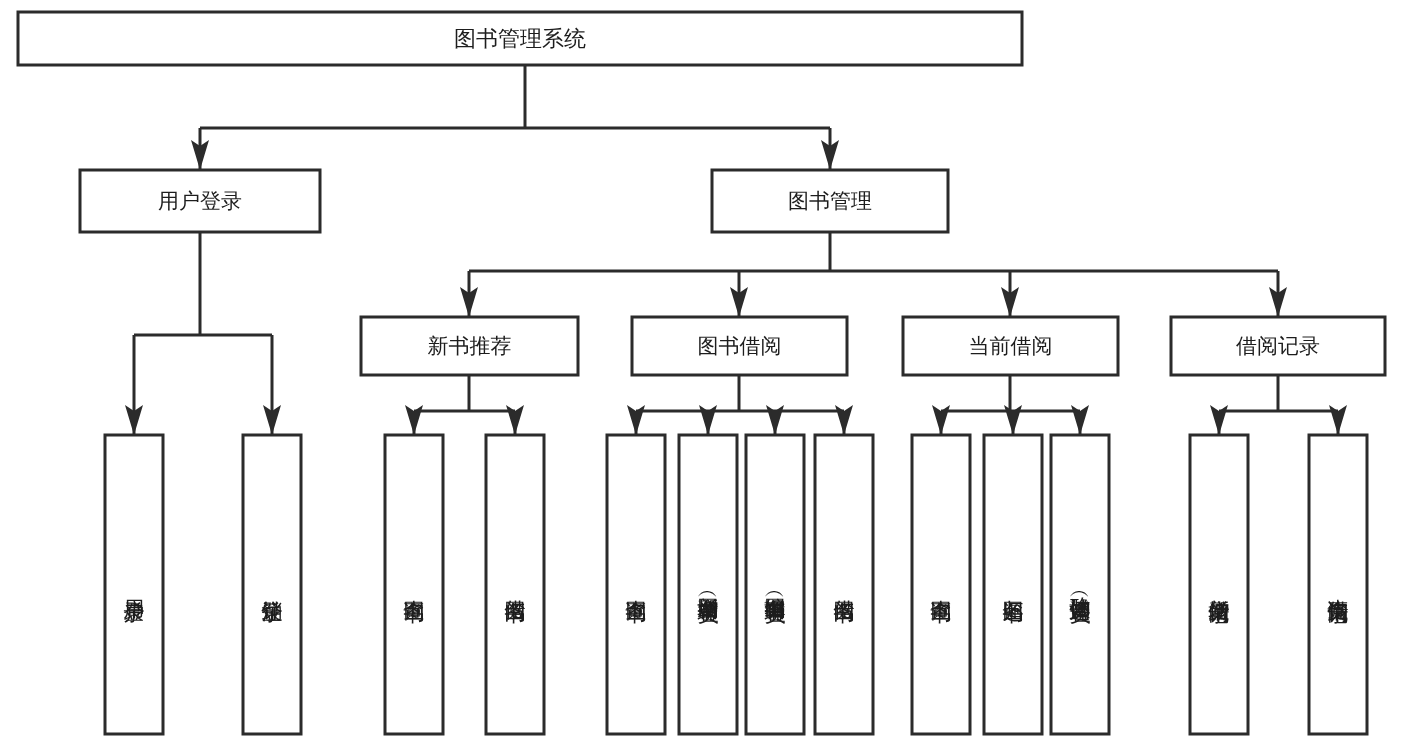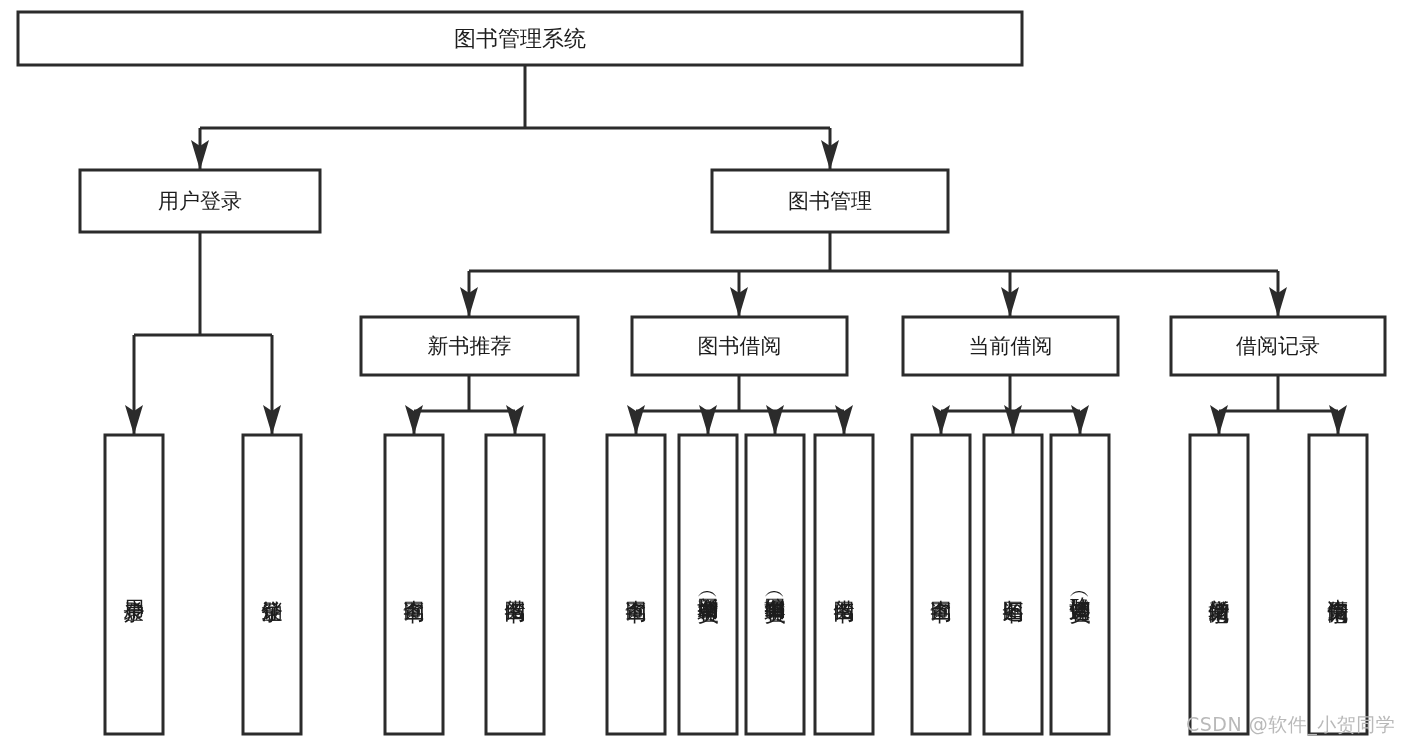--- a/index.html
+++ b/index.html
@@ -192,14 +192,13 @@
       <div class="leaf-label" style="left: 679px; top: 435px; width: 58px; height: 299px;">新增图书（管理员）</div>
       <div class="leaf-label" style="left: 746px; top: 435px; width: 58px; height: 299px;">编辑图书（管理员）</div>
       <div class="leaf-label" style="left: 815px; top: 435px; width: 58px; height: 299px;">借阅图书</div>
       <div class="leaf-label" style="left: 912px; top: 435px; width: 58px; height: 299px;">查询图书</div>
       <div class="leaf-label" style="left: 984px; top: 435px; width: 58px; height: 299px;">归还图书</div>
       <div class="leaf-label" style="left: 1051px; top: 435px; width: 58px; height: 299px;">确认归还（管理员）</div>
       <div class="leaf-label" style="left: 1190px; top: 435px; width: 58px; height: 299px;">新增借阅记录</div>
       <div class="leaf-label" style="left: 1309px; top: 435px; width: 58px; height: 299px;">查询借阅记录</div>
     </div>
 
-  <div class="watermark">CSDN @软件_小贺同学</div>
 </div>
 
 </body></html>

